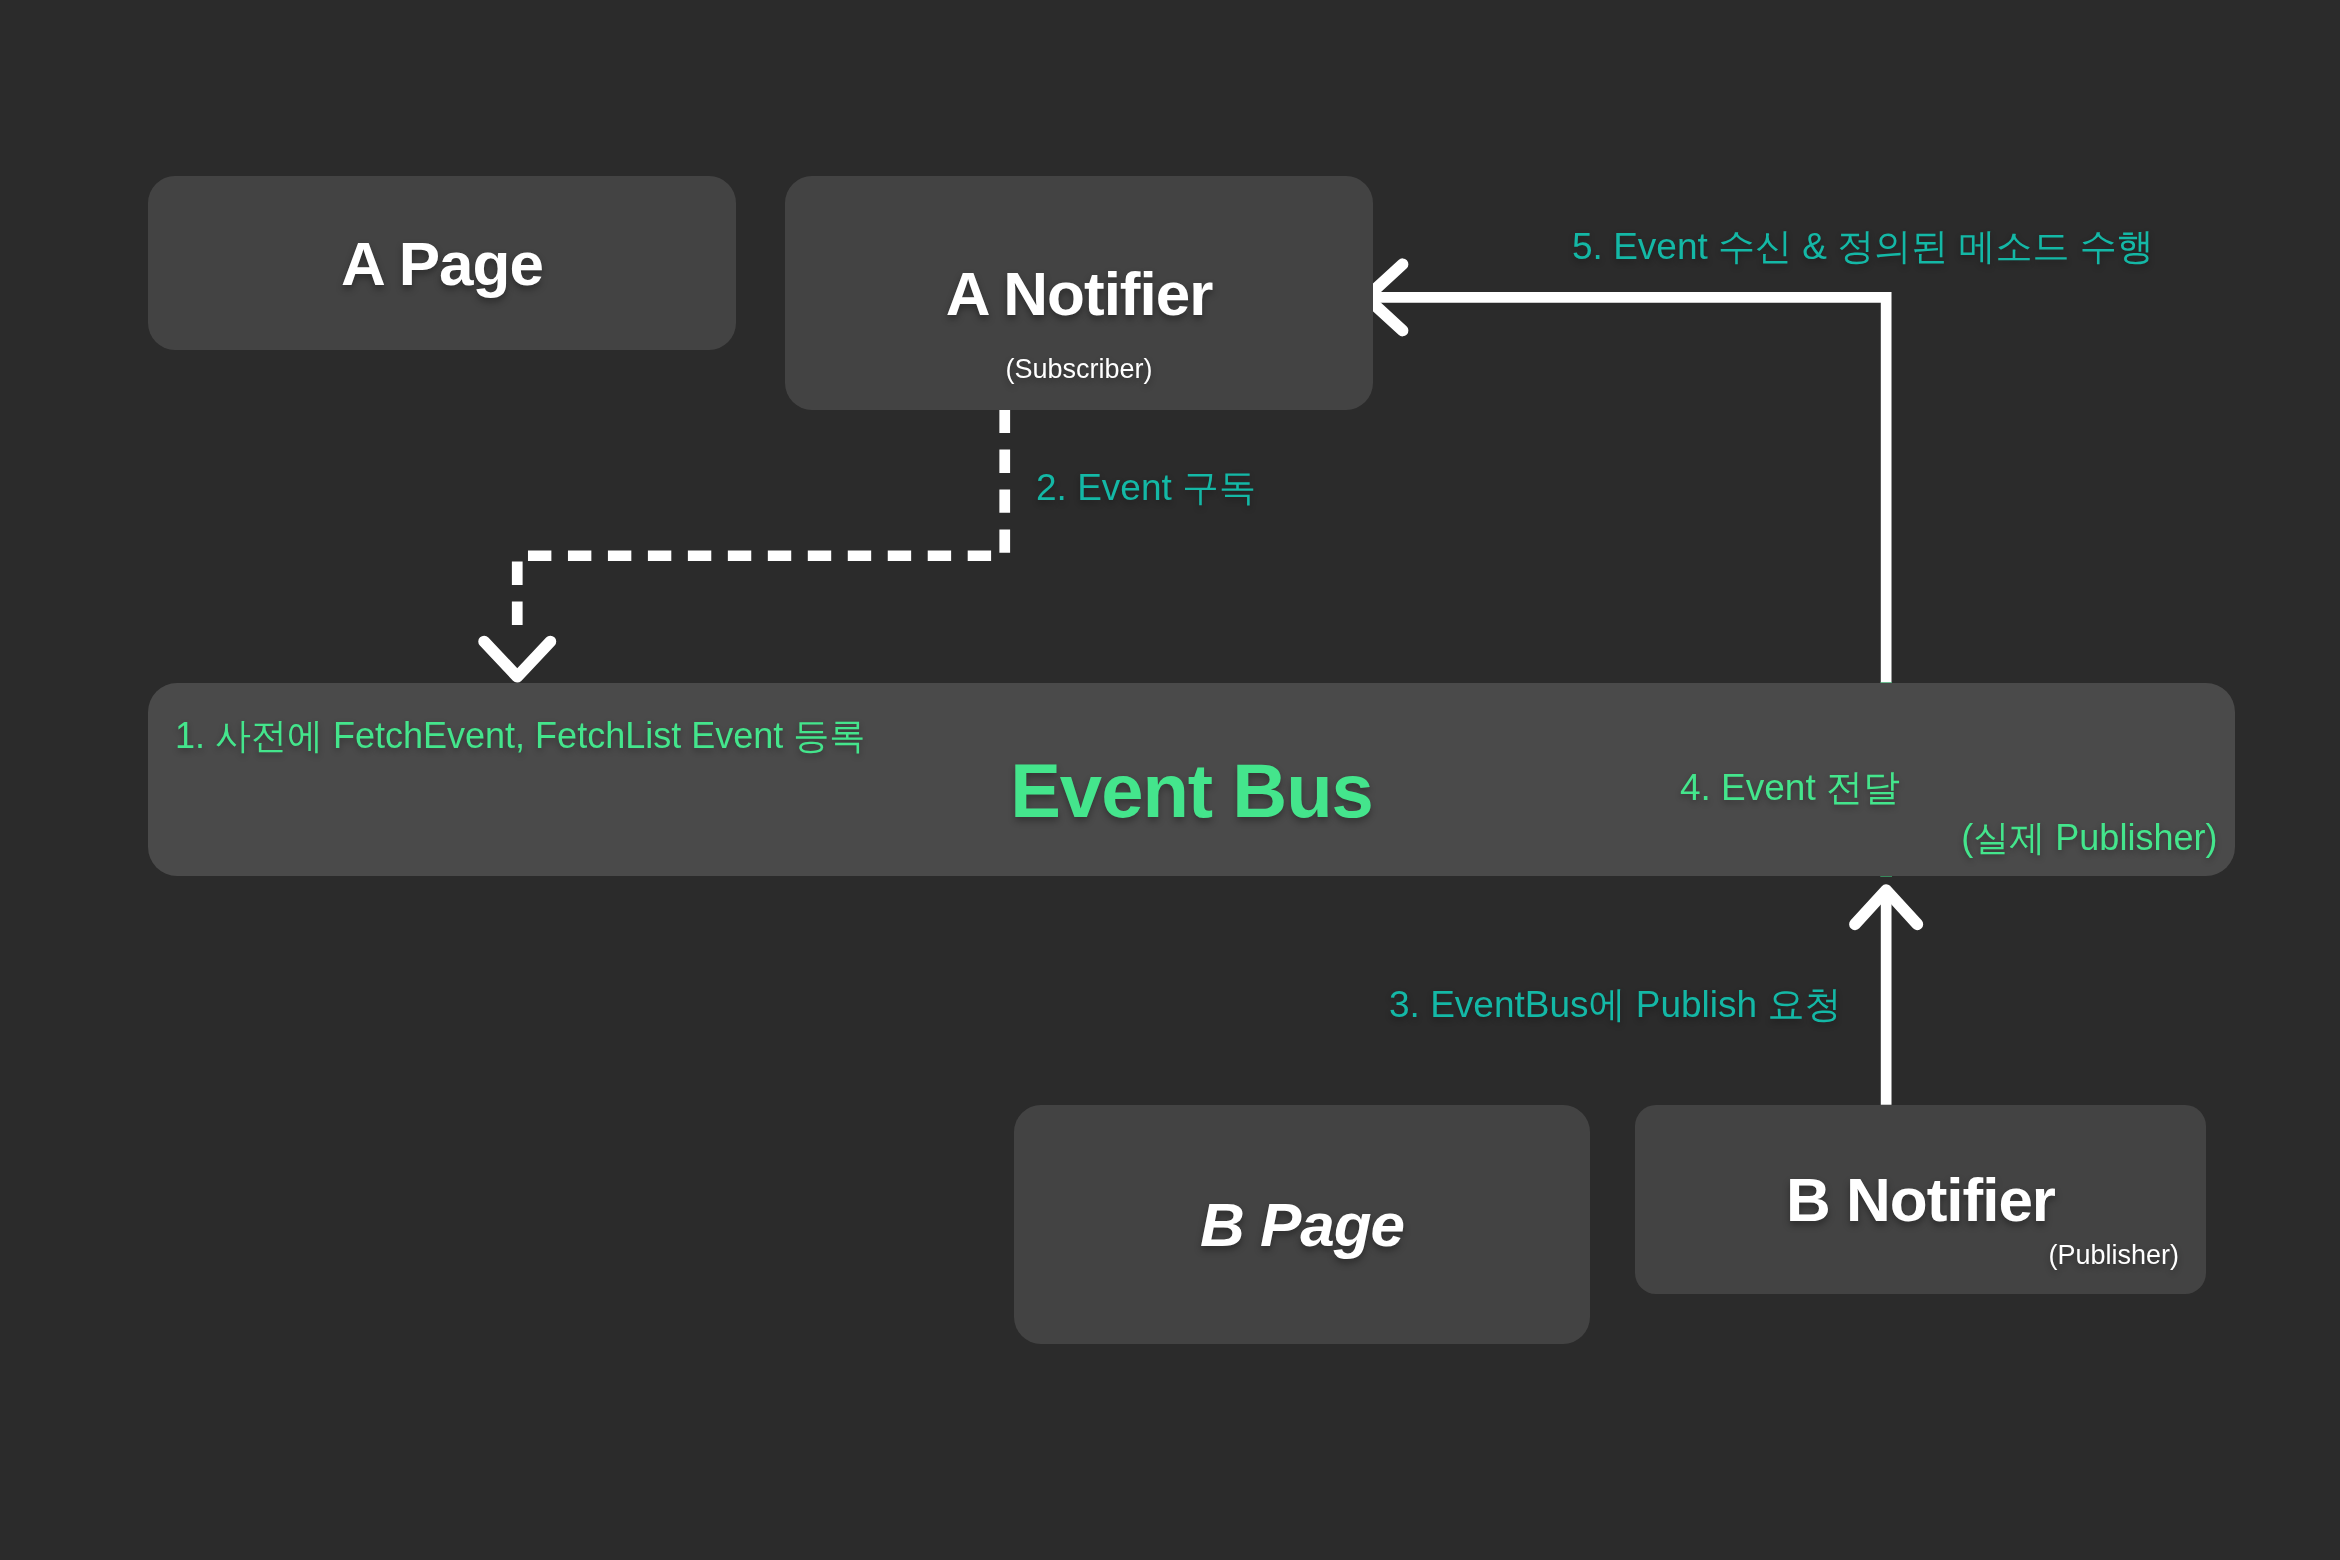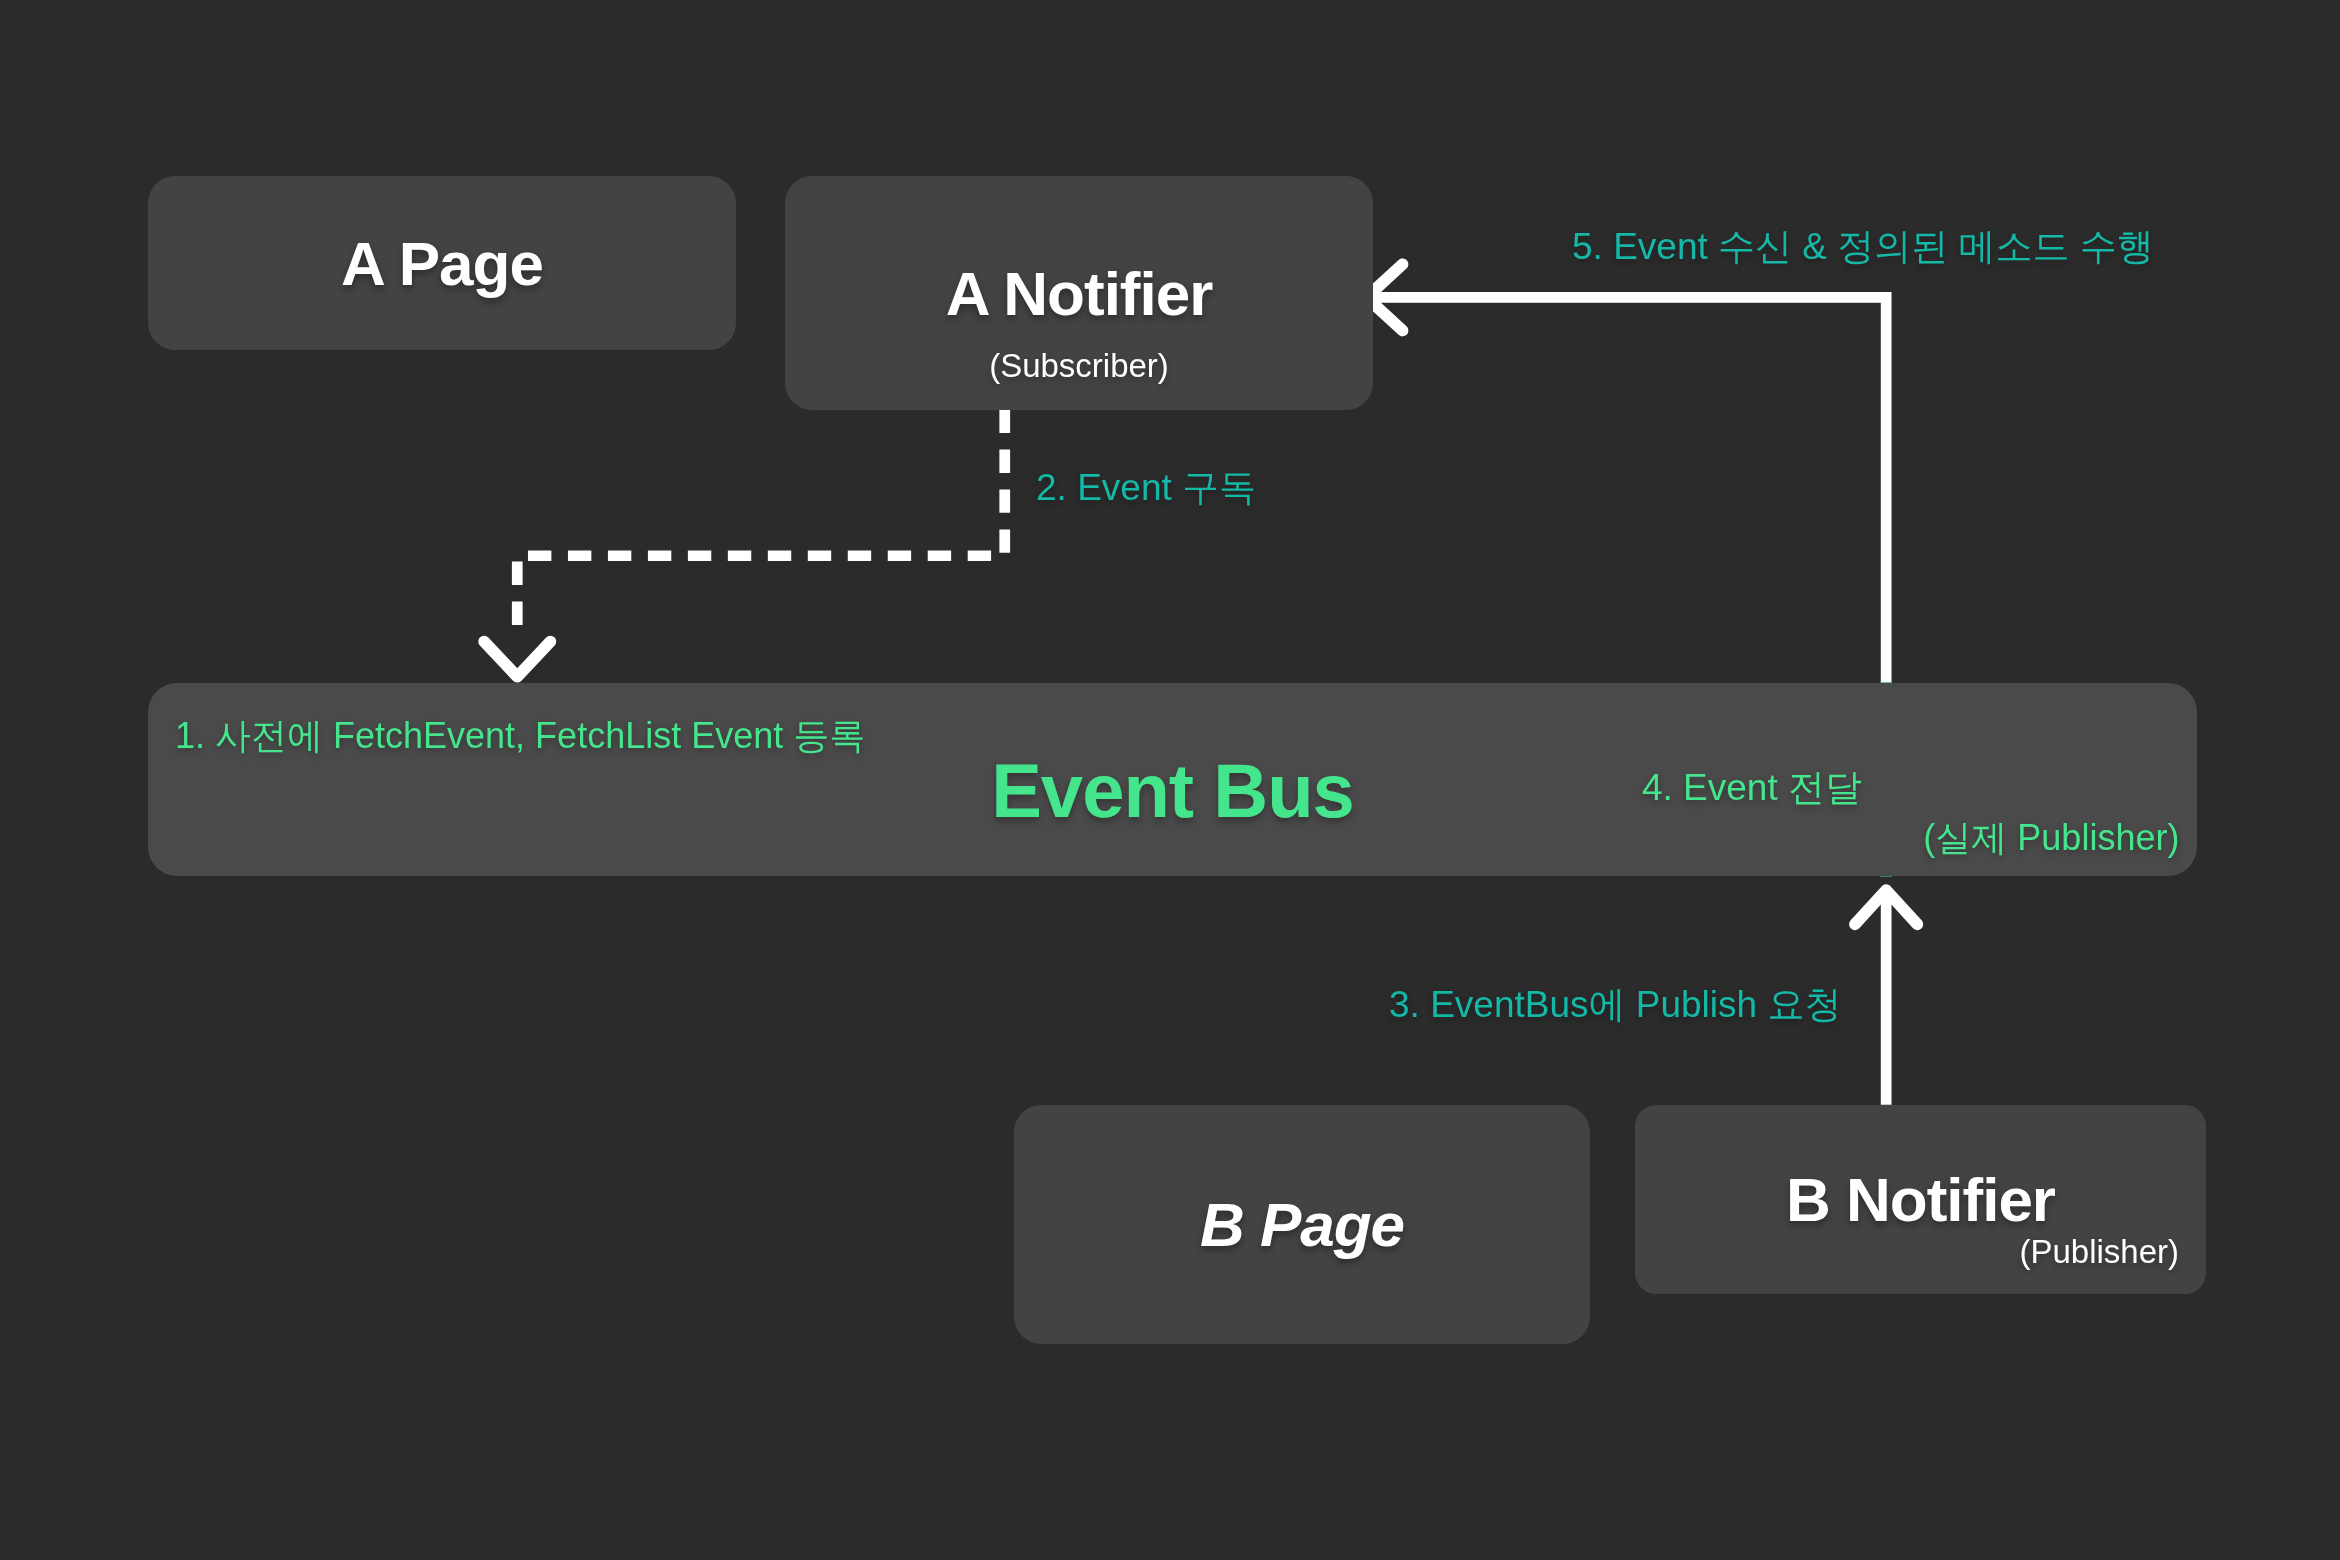--- a/index.html
+++ b/index.html
@@ -34,21 +34,21 @@
     color: #ffffff;
     font-size: 62px;
     font-weight: bold;
     letter-spacing: -1px;
     text-shadow: 0 3.9px 7.8px rgba(0,0,0,0.35);
     white-space: nowrap;
   }
   .node-sub {
     position: absolute;
     color: #ffffff;
-    font-size: 33px;
+    font-size: 27px;
     font-weight: normal;
     white-space: nowrap;
     text-shadow: 0 2.9px 5.9px rgba(0,0,0,0.3);
   }
   .sub-center {
     left: 0;
     right: 0;
     bottom: 25px;
     text-align: center;
   }
@@ -63,20 +63,21 @@
   .box-b-notifier { left: 1635px; top: 1105px; width: 571px;  height: 189px; border-radius: 21px; }
 
   .bus {
     position: absolute;
     left: 148px;
     top: 683px;
     width: 2049px;
     height: 193px;
     background: #4a4a4a;
     border-radius: 29px;
+    padding-left: 38px;
   }
   .bus-title {
     position: absolute;
     left: 0;
     right: 0;
     top: 70px;
     text-align: center;
     color: #44e58c;
     font-size: 76px;
     font-weight: bold;

